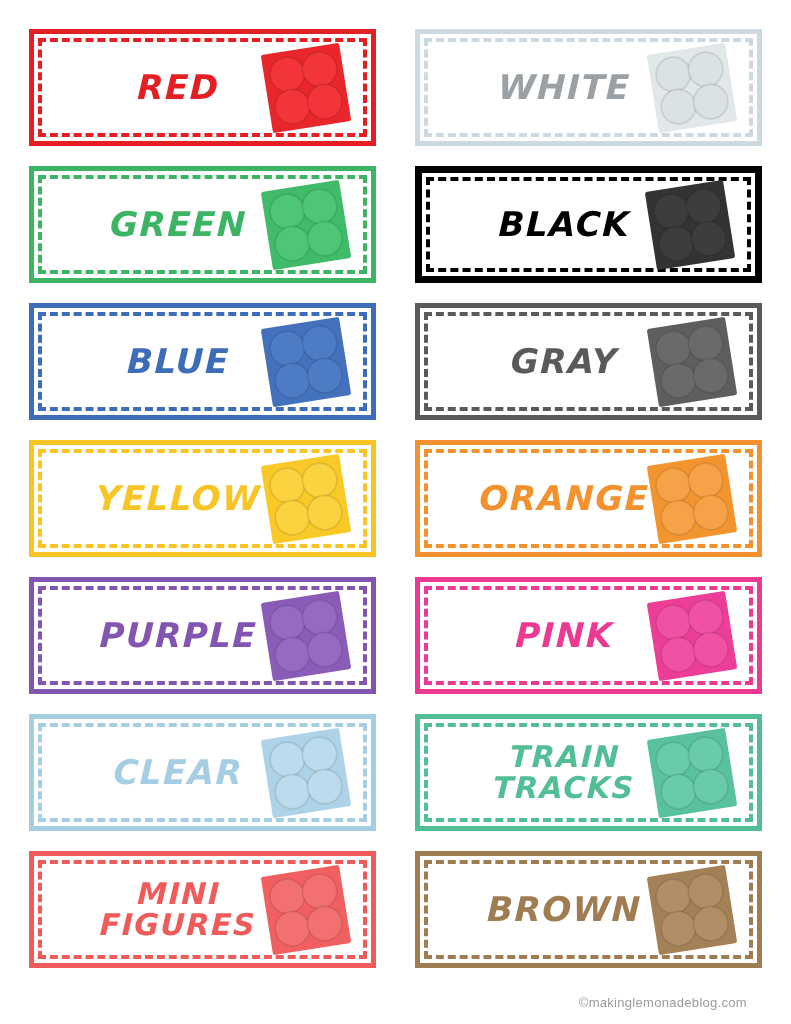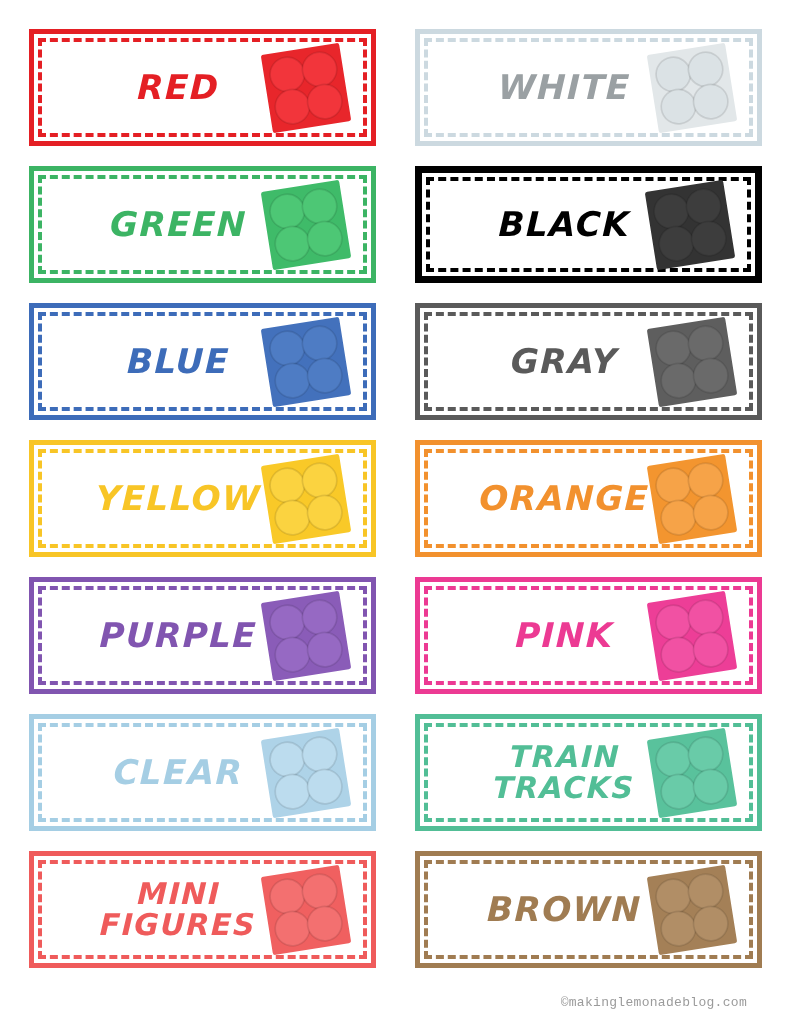--- a/index.html
+++ b/index.html
@@ -96,21 +96,21 @@
     height: 100%;
     display: block;
     transform: rotate(-9deg);
   }
 
   
   .footer {
     position: absolute;
     right: 44px;
     bottom: 14px;
-    font-family: Liberation Mono, monospace;
+    font-family: Liberation Sans, sans-serif;
     font-size: 13px;
     letter-spacing: 0.3px;
     color: #9b9b9b;
     white-space: nowrap;
   }
 </style>
 </head>
 <body>
 
 <div class="sheet">

